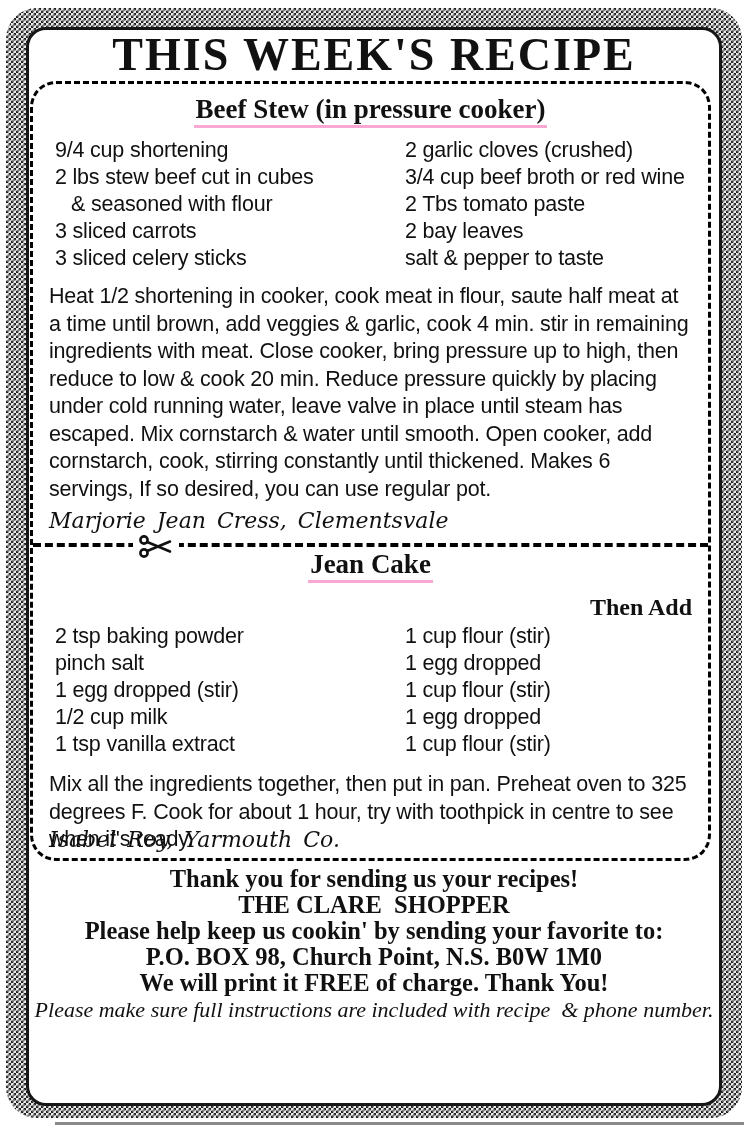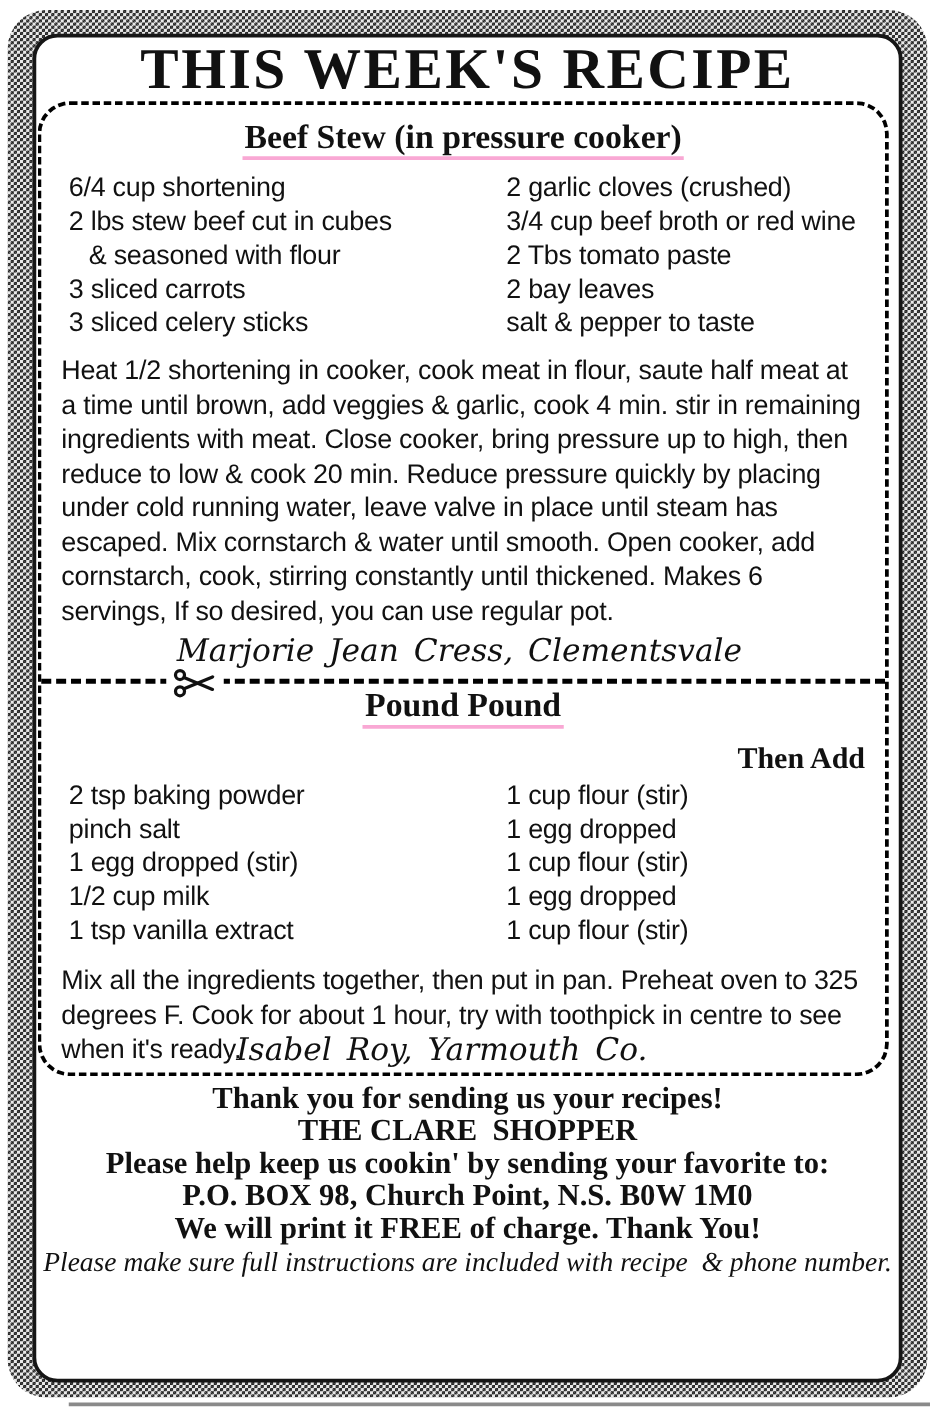--- a/index.html
+++ b/index.html
@@ -46,22 +46,22 @@
   .col-left{width:350px;flex:none;padding-left:6px;}
   .col-right{flex:1;}
   .ing{font-size:21.5px;line-height:27px;letter-spacing:-0.2px;white-space:nowrap;}
   .ing.indent{padding-left:16px;}
 
   .instructions{
     margin:11px 0 0 0;font-size:21.5px;line-height:27.5px;letter-spacing:-0.2px;
   }
 
   .attribution{
-    text-align:center;padding-right:6px;margin-top:3px;
-    font-family:"DejaVu Serif",serif;font-style:italic;font-size:25px;line-height:29px;
+    text-align:left;padding-right:6px;margin-top:3px;
+    font-family:"DejaVu Serif",serif;font-style:italic;font-size:22px;line-height:29px;
     word-spacing:4px;
   }
   .attribution.overlap{margin-top:-29px;padding-right:34px;}
 
   .divider{
     position:relative;height:0;margin:8px -16px 0 -16px;
     border-top:4px dashed #000;
   }
   .scissors{
     position:absolute;left:100px;top:-14px;background:#fff;padding:0 5px;line-height:0;
@@ -95,21 +95,21 @@
     <h1 class="masthead-title">THIS WEEK'S RECIPE</h1>
 
     <div class="recipe-box">
 
       <section>
         <div class="recipe-heading-wrap">
           <span class="recipe-heading">Beef Stew (in pressure cooker)</span>
         </div>
         <div class="cols">
           <div class="col-left">
-            <div class="ing">6/4 cup shortening</div>
+            <div class="ing">9/4 cup shortening</div>
             <div class="ing">2 lbs stew beef cut in cubes</div>
             <div class="ing indent">&amp; seasoned with flour</div>
             <div class="ing">3 sliced carrots</div>
             <div class="ing">3 sliced celery sticks</div>
           </div>
           <div class="col-right">
             <div class="ing">2 garlic cloves (crushed)</div>
             <div class="ing">3/4 cup beef broth or red wine</div>
             <div class="ing">2 Tbs tomato paste</div>
             <div class="ing">2 bay leaves</div>
@@ -126,21 +126,21 @@
             <circle cx="6" cy="7" r="3.6" fill="none" stroke="#111" stroke-width="2.6"></circle>
             <circle cx="6" cy="20" r="3.6" fill="none" stroke="#111" stroke-width="2.6"></circle>
             <line x1="9.2" y1="9" x2="32" y2="18.5" stroke="#111" stroke-width="2.6" stroke-linecap="round"></line>
             <line x1="9.2" y1="18" x2="32" y2="8.5" stroke="#111" stroke-width="2.6" stroke-linecap="round"></line>
           </svg>
         </span>
       </div>
 
       <section>
         <div class="recipe-heading-wrap">
-          <span class="recipe-heading">Pound Pound</span>
+          <span class="recipe-heading">Jean Cake</span>
         </div>
         <div class="then-add">Then Add</div>
         <div class="cols" style="margin-top:2px;">
           <div class="col-left">
             <div class="ing">2 tsp baking powder</div>
             <div class="ing">pinch salt</div>
             <div class="ing">1 egg dropped (stir)</div>
             <div class="ing">1/2 cup milk</div>
             <div class="ing">1 tsp vanilla extract</div>
           </div>

